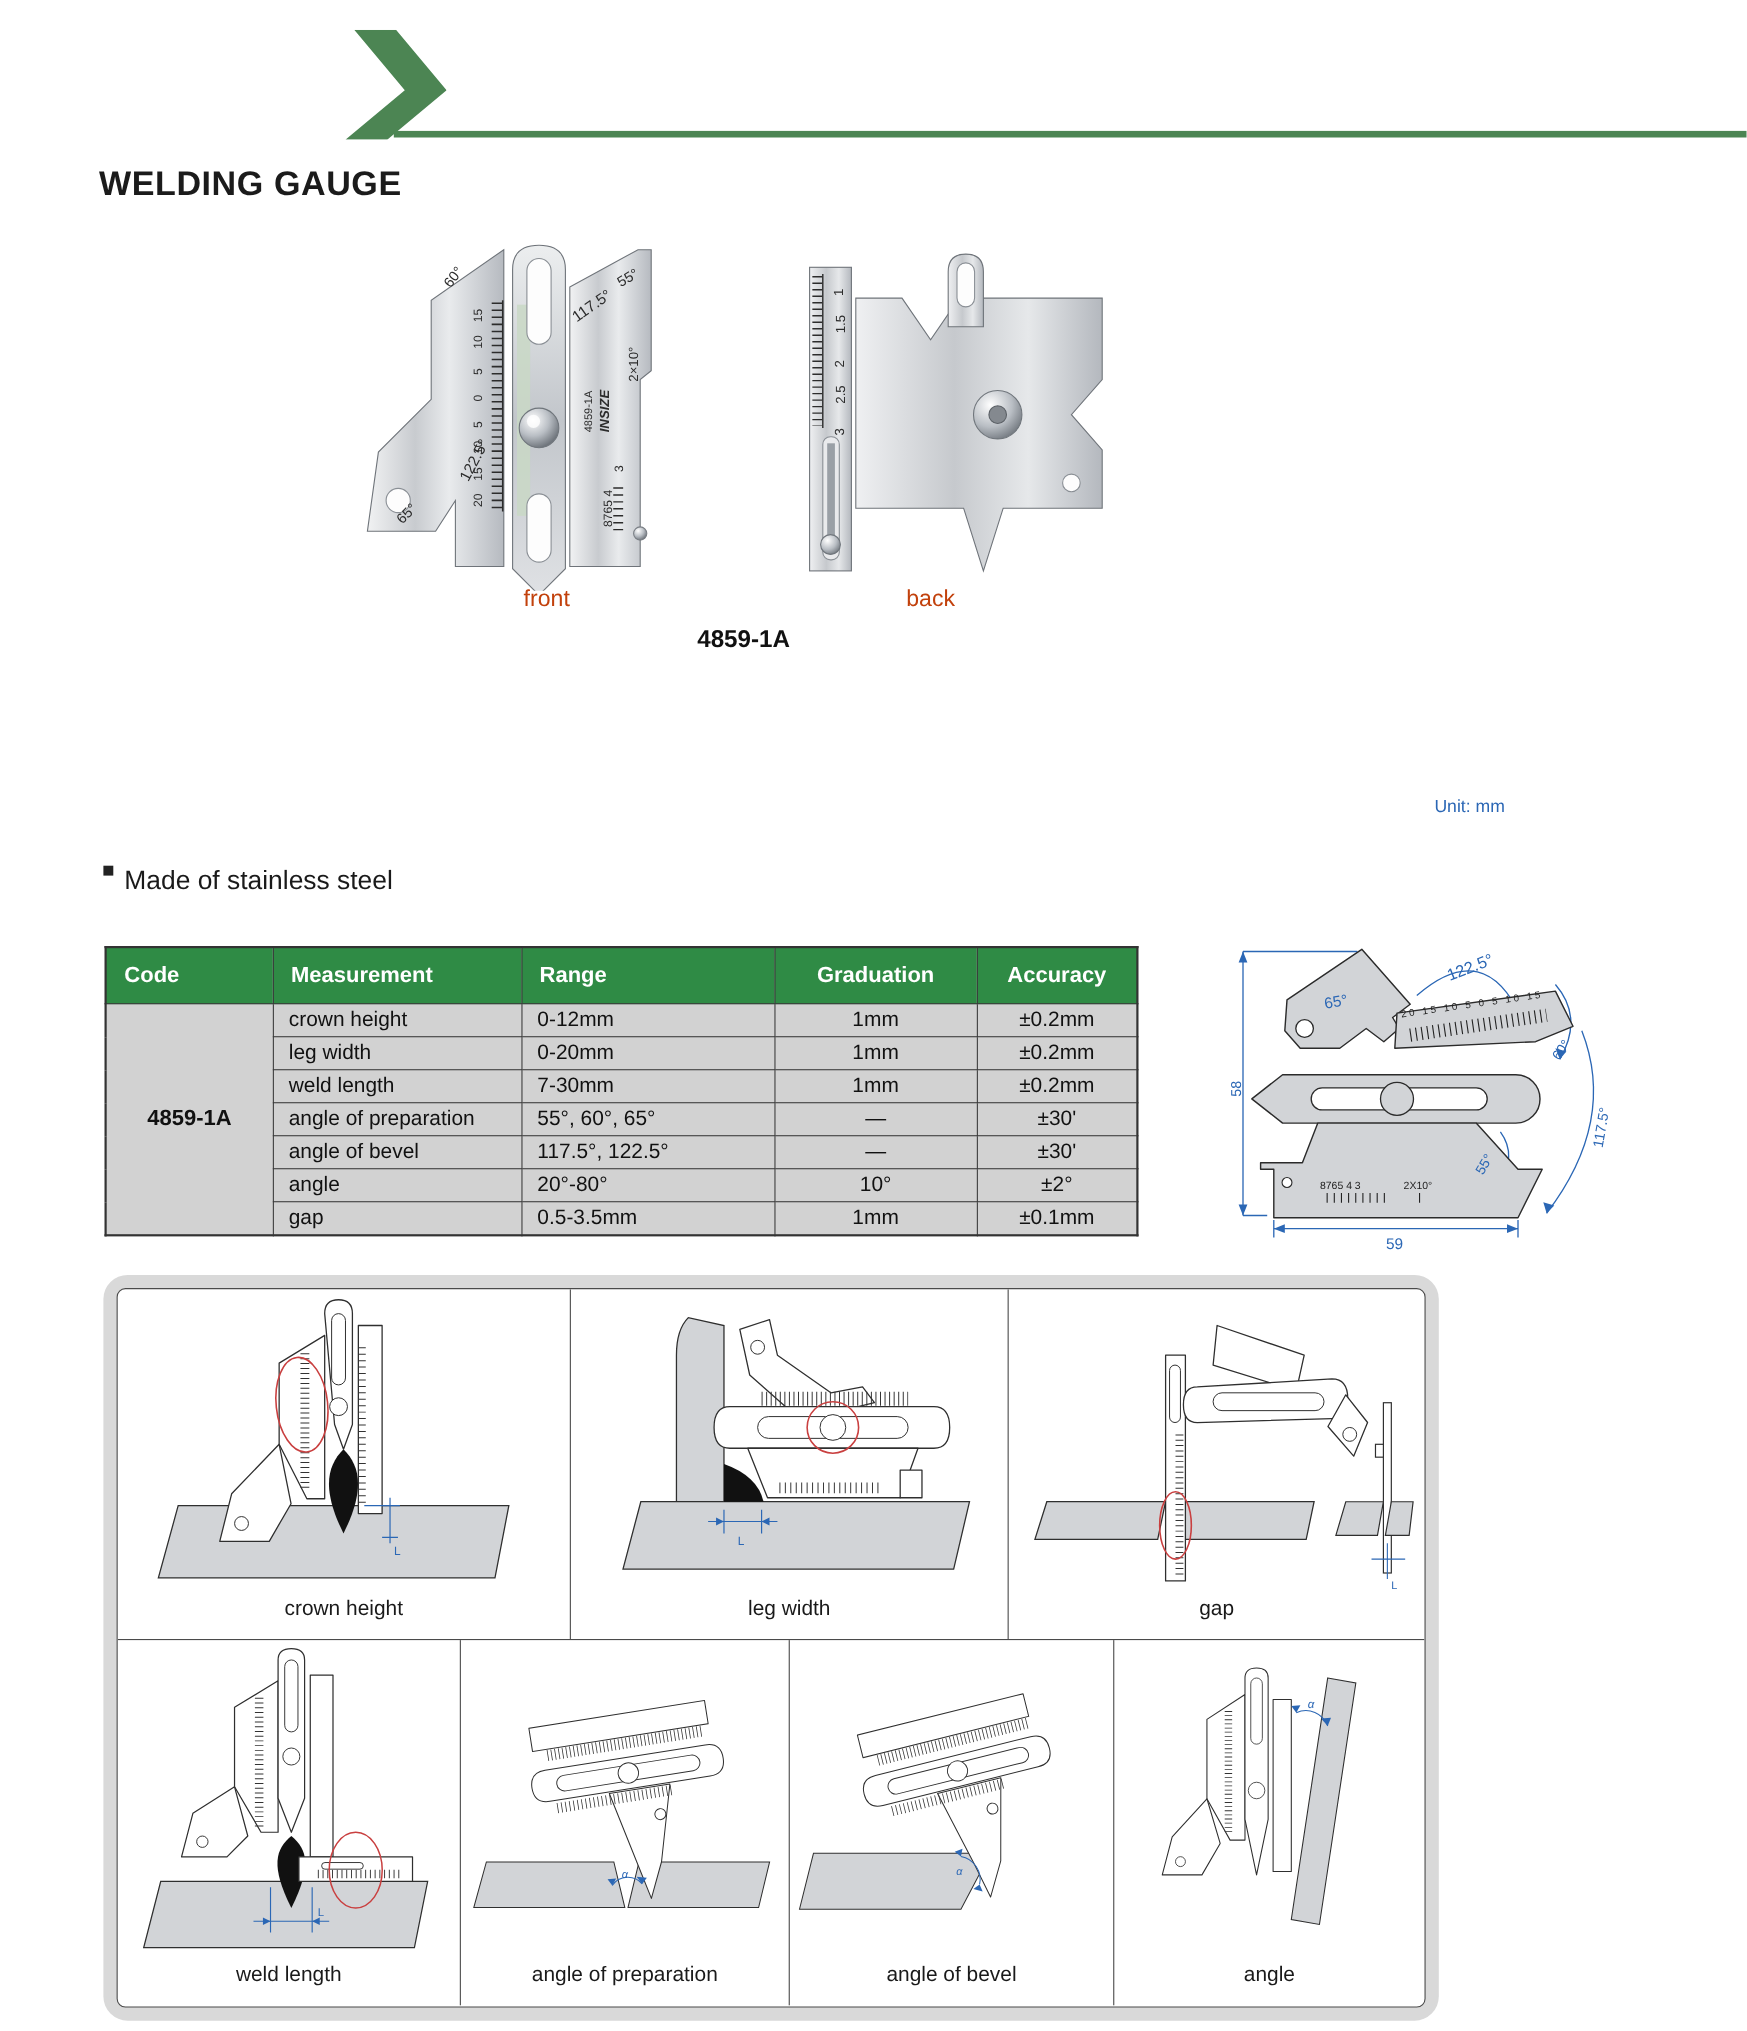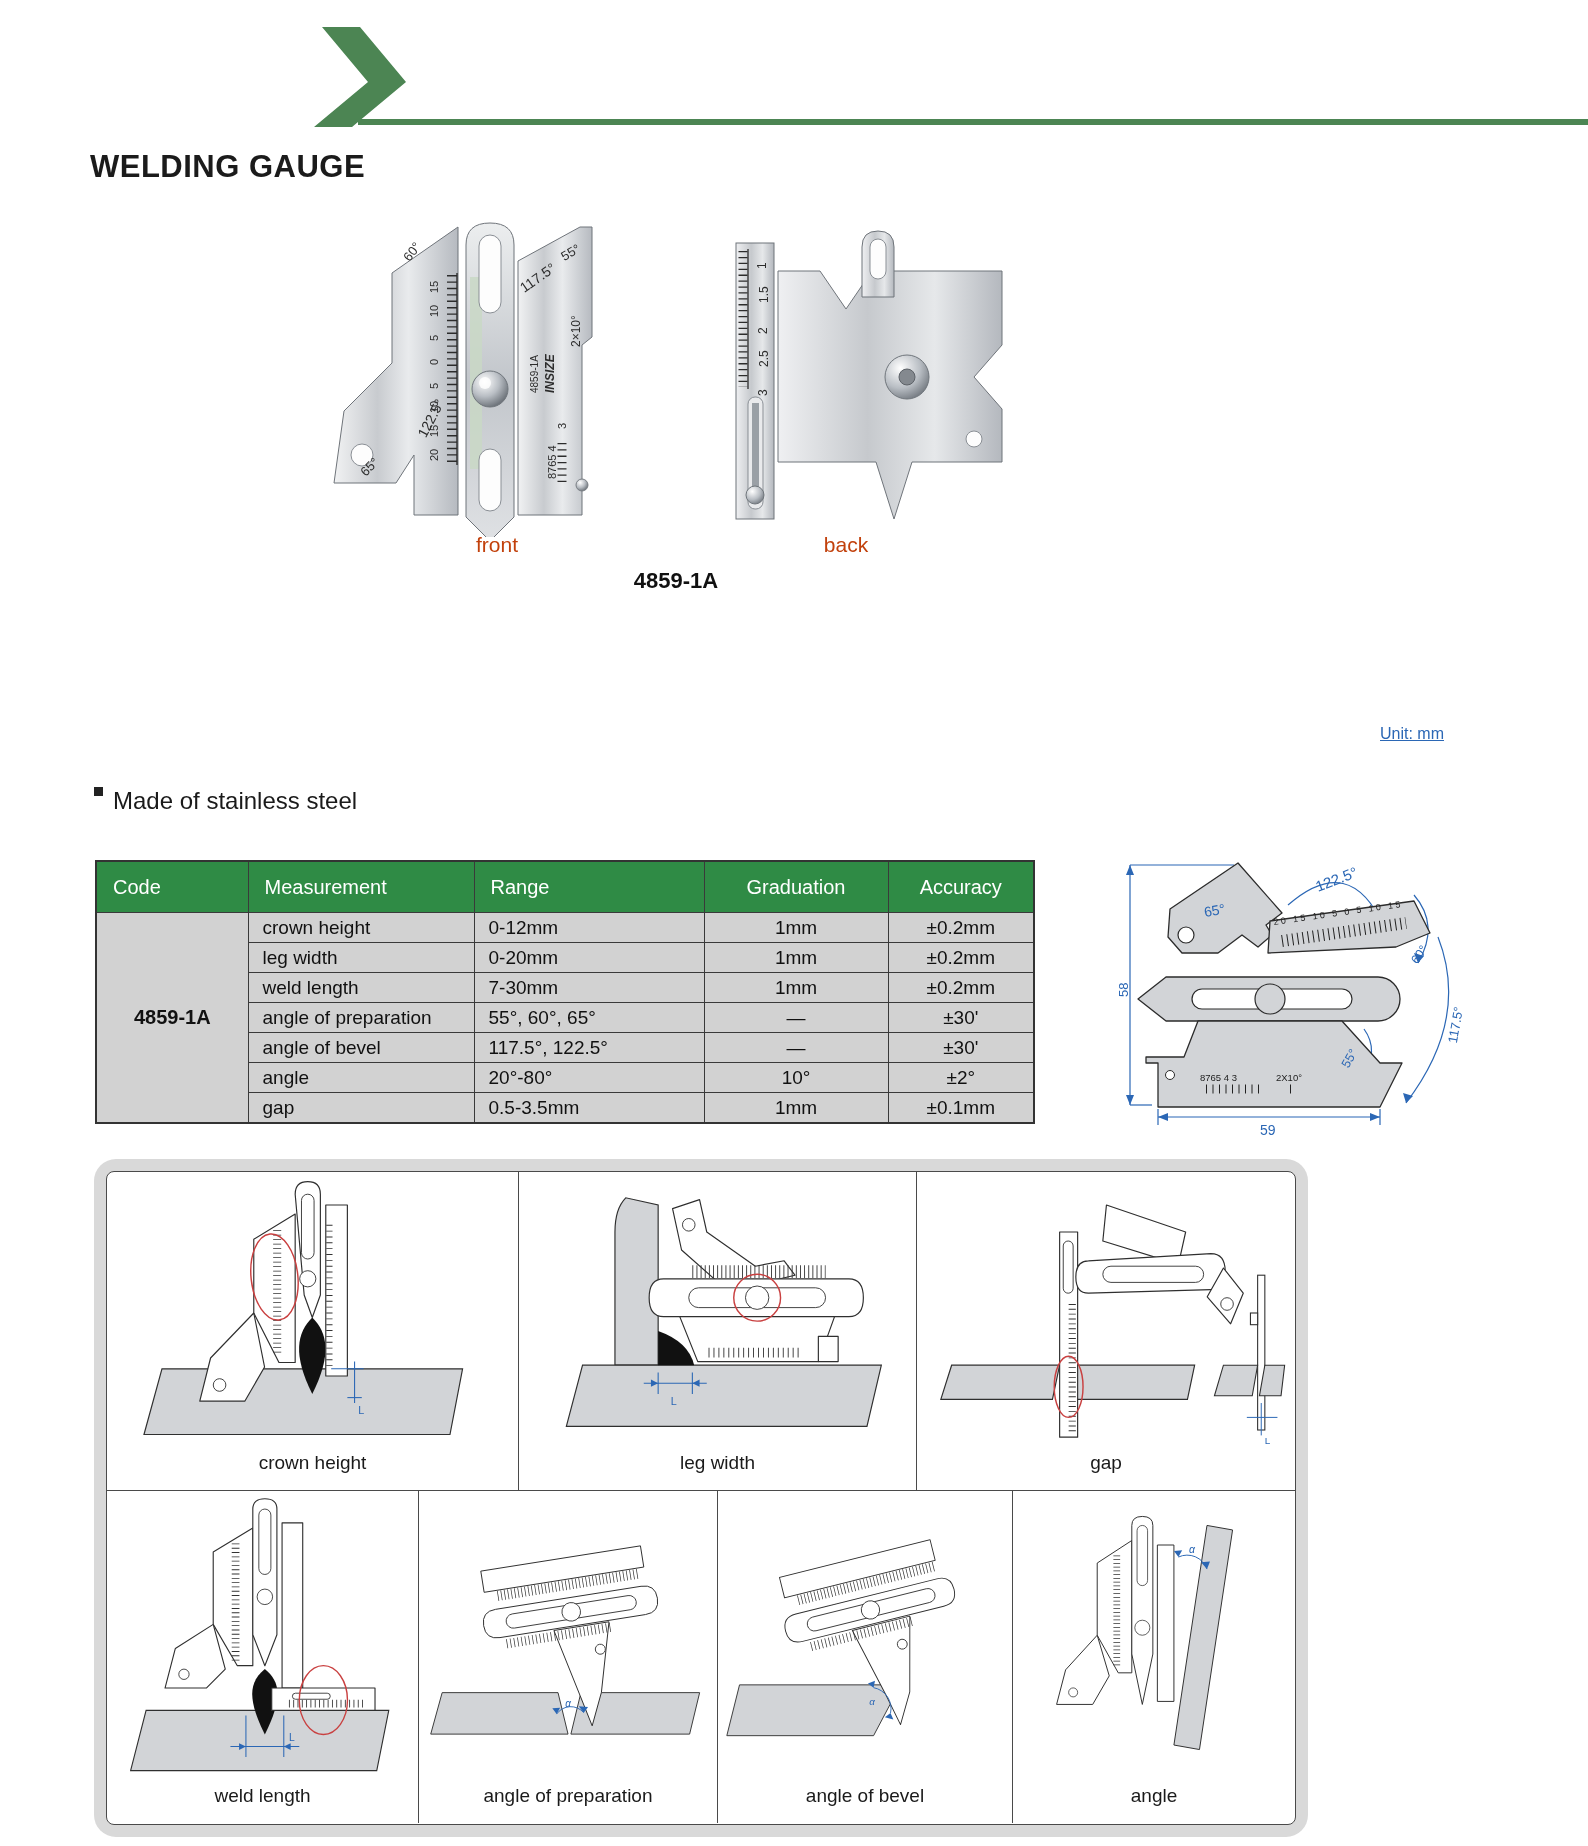--- a/index.html
+++ b/index.html
@@ -30,21 +30,21 @@
   .pht-label{width:140px;text-align:center;font-size:21px;color:#c2410c;}
   .model-label{width:180px;text-align:center;font-size:22px;font-weight:bold;color:#111;}
 
   .feature{left:94px;top:760px;font-size:24px;display:flex;align-items:flex-start;gap:10px;}
   .feature .sq{width:9px;height:9px;background:#222;flex:none;}
 
   
   table.spec{position:absolute;left:95px;top:833px;width:938px;border-collapse:collapse;table-layout:fixed;}
   table.spec col.c1{width:152px;} table.spec col.c2{width:226px;} table.spec col.c3{width:230px;}
   table.spec col.c4{width:184px;} table.spec col.c5{width:146px;}
-  table.spec th{background:#2f8b45;color:#fff;font-size:20px;font-weight:normal;height:30px;
+  table.spec th{background:#2f8b45;color:#fff;font-size:20px;font-weight:bold;height:30px;
     border:1.4px solid #3a3a3a;padding:0 0 0 16px;text-align:left;}
   table.spec th.ctr{text-align:center;padding:10px;}
   table.spec td{background:#d2d2d2;font-size:19px;height:29px;border:1.4px solid #3a3a3a;
     padding:0 0 0 14px;text-align:left;color:#111;}
   table.spec td.ctr{text-align:center;padding:0;}
   table.spec td.code{font-weight:bold;text-align:center;padding:0;font-size:20px;}
   table.spec{border:2px solid #333;}
 
   
   .unit-note{color:#2b67b5;font-size:16px;}
@@ -295,21 +295,21 @@
     <g fill="#2b67b5">
       <text x="86" y="202" font-size="14" transform="rotate(-10 98 198)">65°</text>
       <text x="196" y="170" font-size="15" transform="rotate(-21 222 164)">122.5°</text>
       <text x="290" y="246" font-size="12.5" transform="rotate(-55 300 240)">60°</text>
       <text x="318" y="318" font-size="13" transform="rotate(-80 336 312)">117.5°</text>
       <text x="220" y="350" font-size="12.5" transform="rotate(-60 230 344)">55°</text>
       <text x="-2" y="280" font-size="13" transform="rotate(-90 6 276)">58</text>
       <text x="142" y="422" font-size="14">59</text>
     </g>
   </svg>
-  <div class="abs unit-note" style="left:1380px;top:698px;text-decoration:underline;">Unit: mm</div>
+  <div class="abs unit-note" style="left:1304px;top:698px;">Unit: mm</div>
 
   <div class="abs panel-outer"></div>
   <div class="abs panel-inner">
 
     <div class="prow r1">
 
       <div class="pcell" style="width:411px;">
         <svg viewBox="0 0 410 300">
           <path d="M38,212 L372,212 L358,285 L18,285 Z" fill="#d2d4d7" stroke="#2f2f2f" stroke-width="1.3"></path>
           <path d="M205,155 C222,172 227,196 205,240 C183,196 188,172 205,155 Z" fill="#111"></path>

